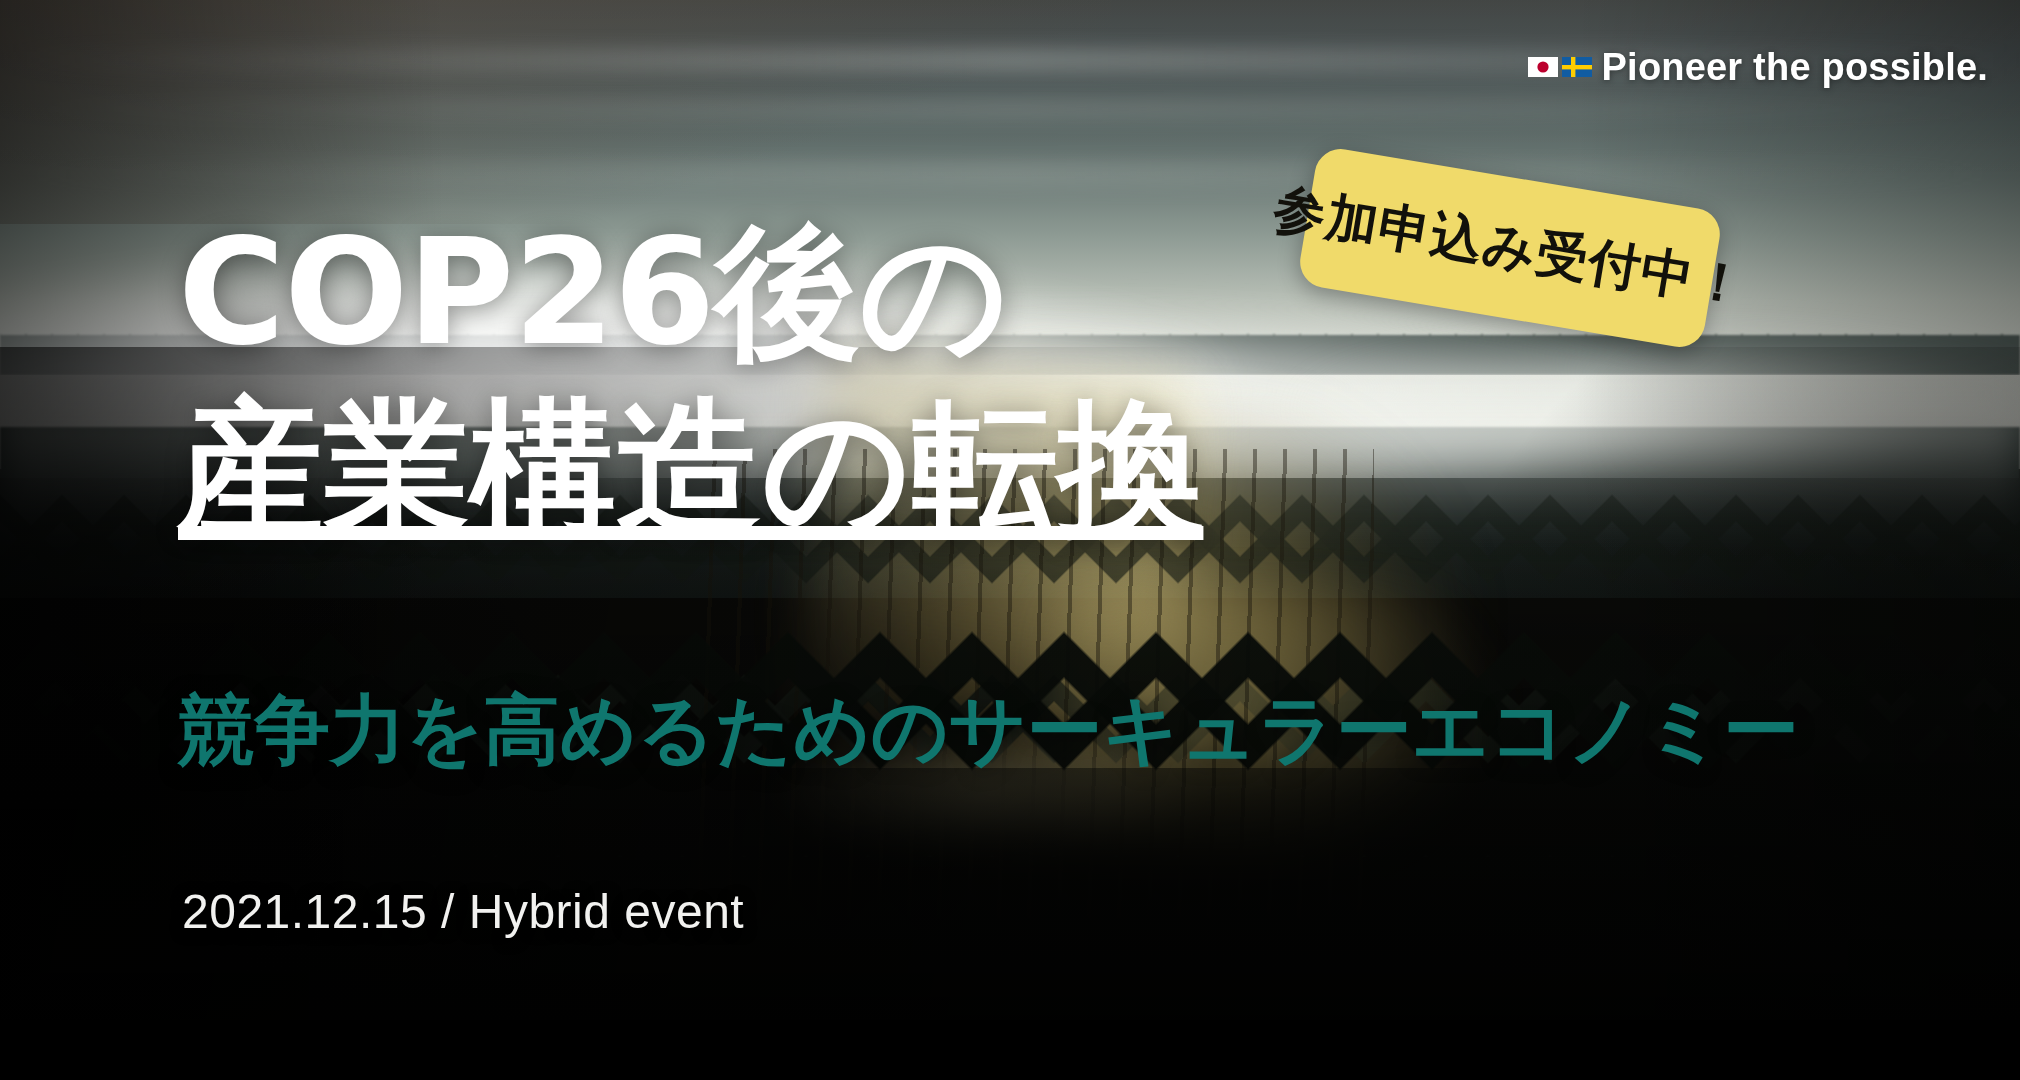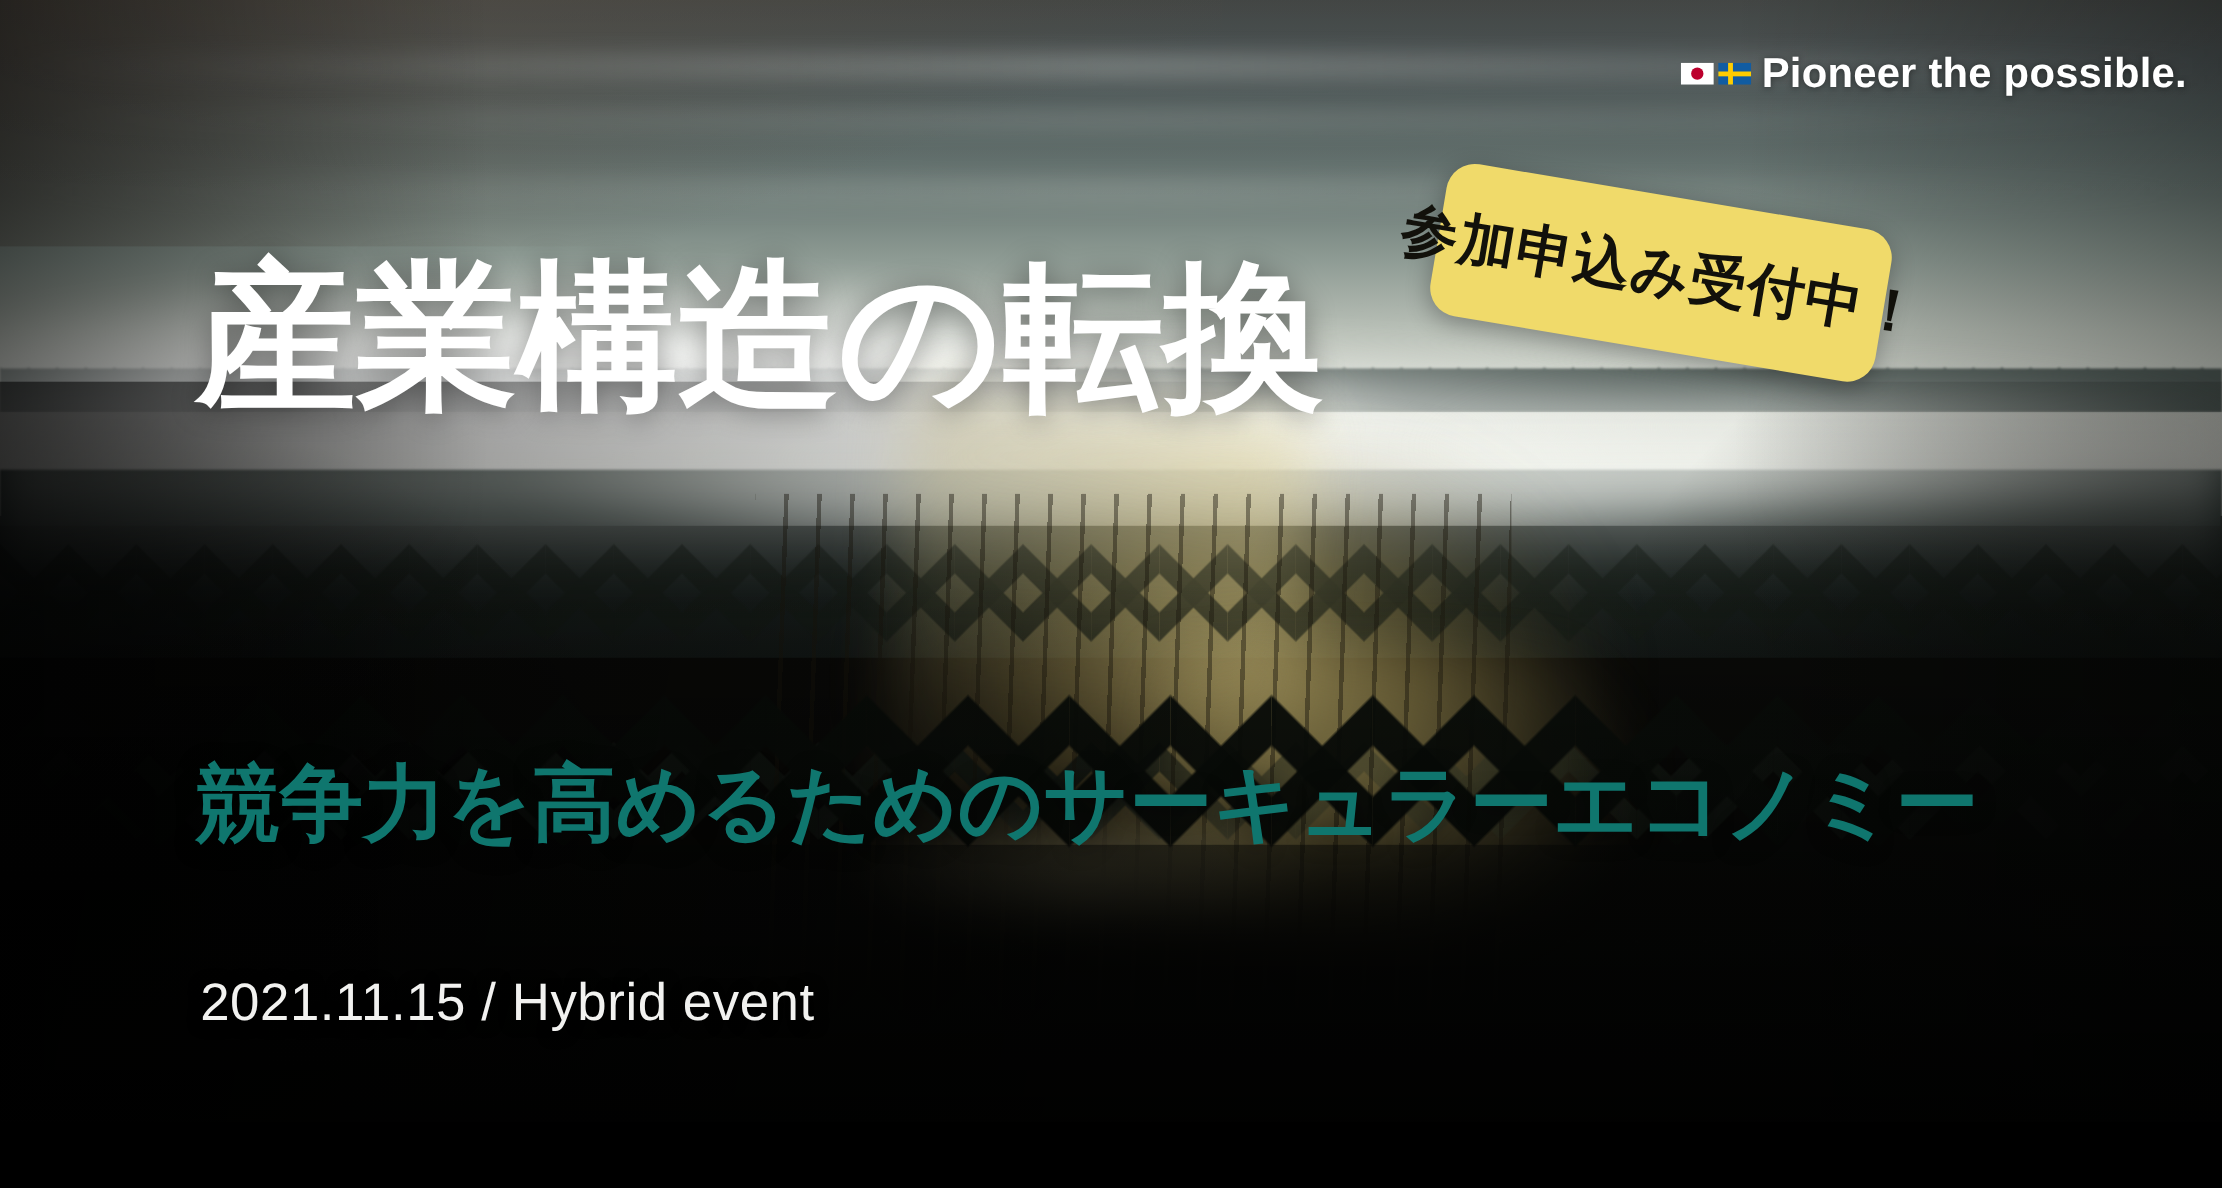--- a/index.html
+++ b/index.html
@@ -239,21 +239,21 @@
   .title-line{
     color:#fff;
     font-weight:700;
     font-size:146px;
     line-height:1.10;
     letter-spacing:-1px;
     white-space:nowrap;
     text-shadow:0 3px 26px rgba(0,0,0,.40);
     font-family:"DejaVu Sans", sans-serif;
   }
-  .title-line.l2{ margin-top:14px; letter-spacing:0px; }
+  .title-line.l2{ margin-top:14px; letter-spacing:0px;text-decoration:underline; }
 
   .subtitle{
     position:absolute;
     left:178px; top:688px;
     color:#0f766e;
     font-weight:700;
     font-size:76px;
     line-height:1.1;
     letter-spacing:0px;
     white-space:nowrap;
@@ -321,21 +321,22 @@
         </svg>
       </span>
       <span class="logo-text">Pioneer the possible.</span>
     </div>
 
     <div class="badge">
       <span class="badge-text">参加申込み受付中！</span>
     </div>
 
     <div class="headline">
+      <div class="title-line l1">COP26後の</div>
       <div class="title-line l2">産業構造の転換</div>
     </div>
 
     <div class="subtitle">競争力を高めるためのサーキュラーエコノミー</div>
 
-    <div class="eventmeta">2021.11.15 / Hybrid event</div>
+    <div class="eventmeta">2021.12.15 / Hybrid event</div>
 
   </div>
 </div>
 
 </body></html>

